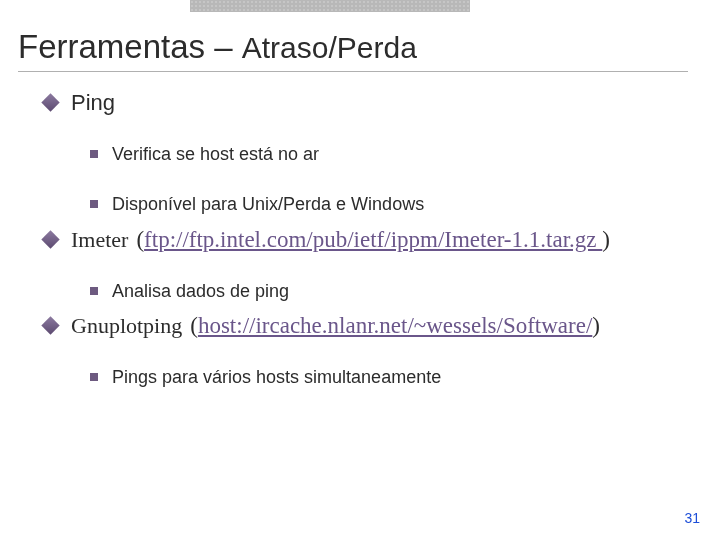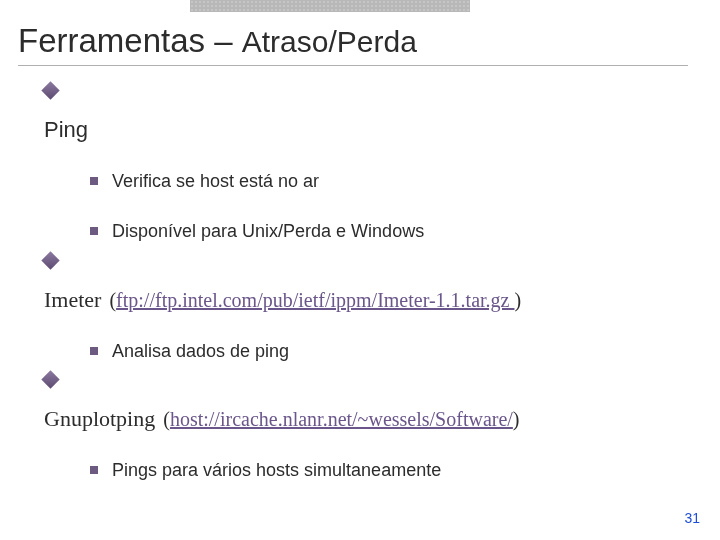--- a/index.html
+++ b/index.html
@@ -23,39 +23,39 @@
     background-image: radial-gradient(circle, rgba(255,255,255,0.2) 1px, transparent 1px);
     background-size: 4px 4px;
   }
   .slide {
     padding: 22px 28px 0 18px;
   }
   .title {
     font-size: 33px;
     font-weight: 400;
     color: #2c2c2c;
-    margin: 0 0 5px 0;
+    margin: 6px 0 5px 0;
     line-height: 1.15;
   }
   .title-sub {
     font-size: 30px;
   }
   .rule {
     border: none;
     border-top: 1.5px solid #b0b0b0;
     margin: 2px 0 18px 0;
     width: 670px;
   }
   .section {
     margin: 0 0 12px 26px;
     font-size: 22px;
     color: #2c2c2c;
     display: flex;
-    gap: 20px;
-    flex-direction: column;
+    align-items: center;
+    gap: 12px;
   }
   .diamond {
     width: 13px;
     height: 13px;
     flex: 0 0 13px;
     transform: rotate(45deg);
     background: #78648c;
     background: linear-gradient(135deg, #8c7aa0 0%, #5c4a70 100%);
     margin-right: 2px;
   }
@@ -73,21 +73,21 @@
     height: 8px;
     flex: 0 0 8px;
     background: #6d5a80;
     margin-top: 8px;
   }
   .link {
     color: #6a568a;
     text-decoration: underline;
   }
   .paren {
-    font-size: 20px;
+    font-size: 23px;
   }
   .pagenum {
     position: absolute;
     right: 20px;
     bottom: 14px;
     font-size: 14px;
     color: #1d4ed8;
   }
   .section-row {
     display: flex;

